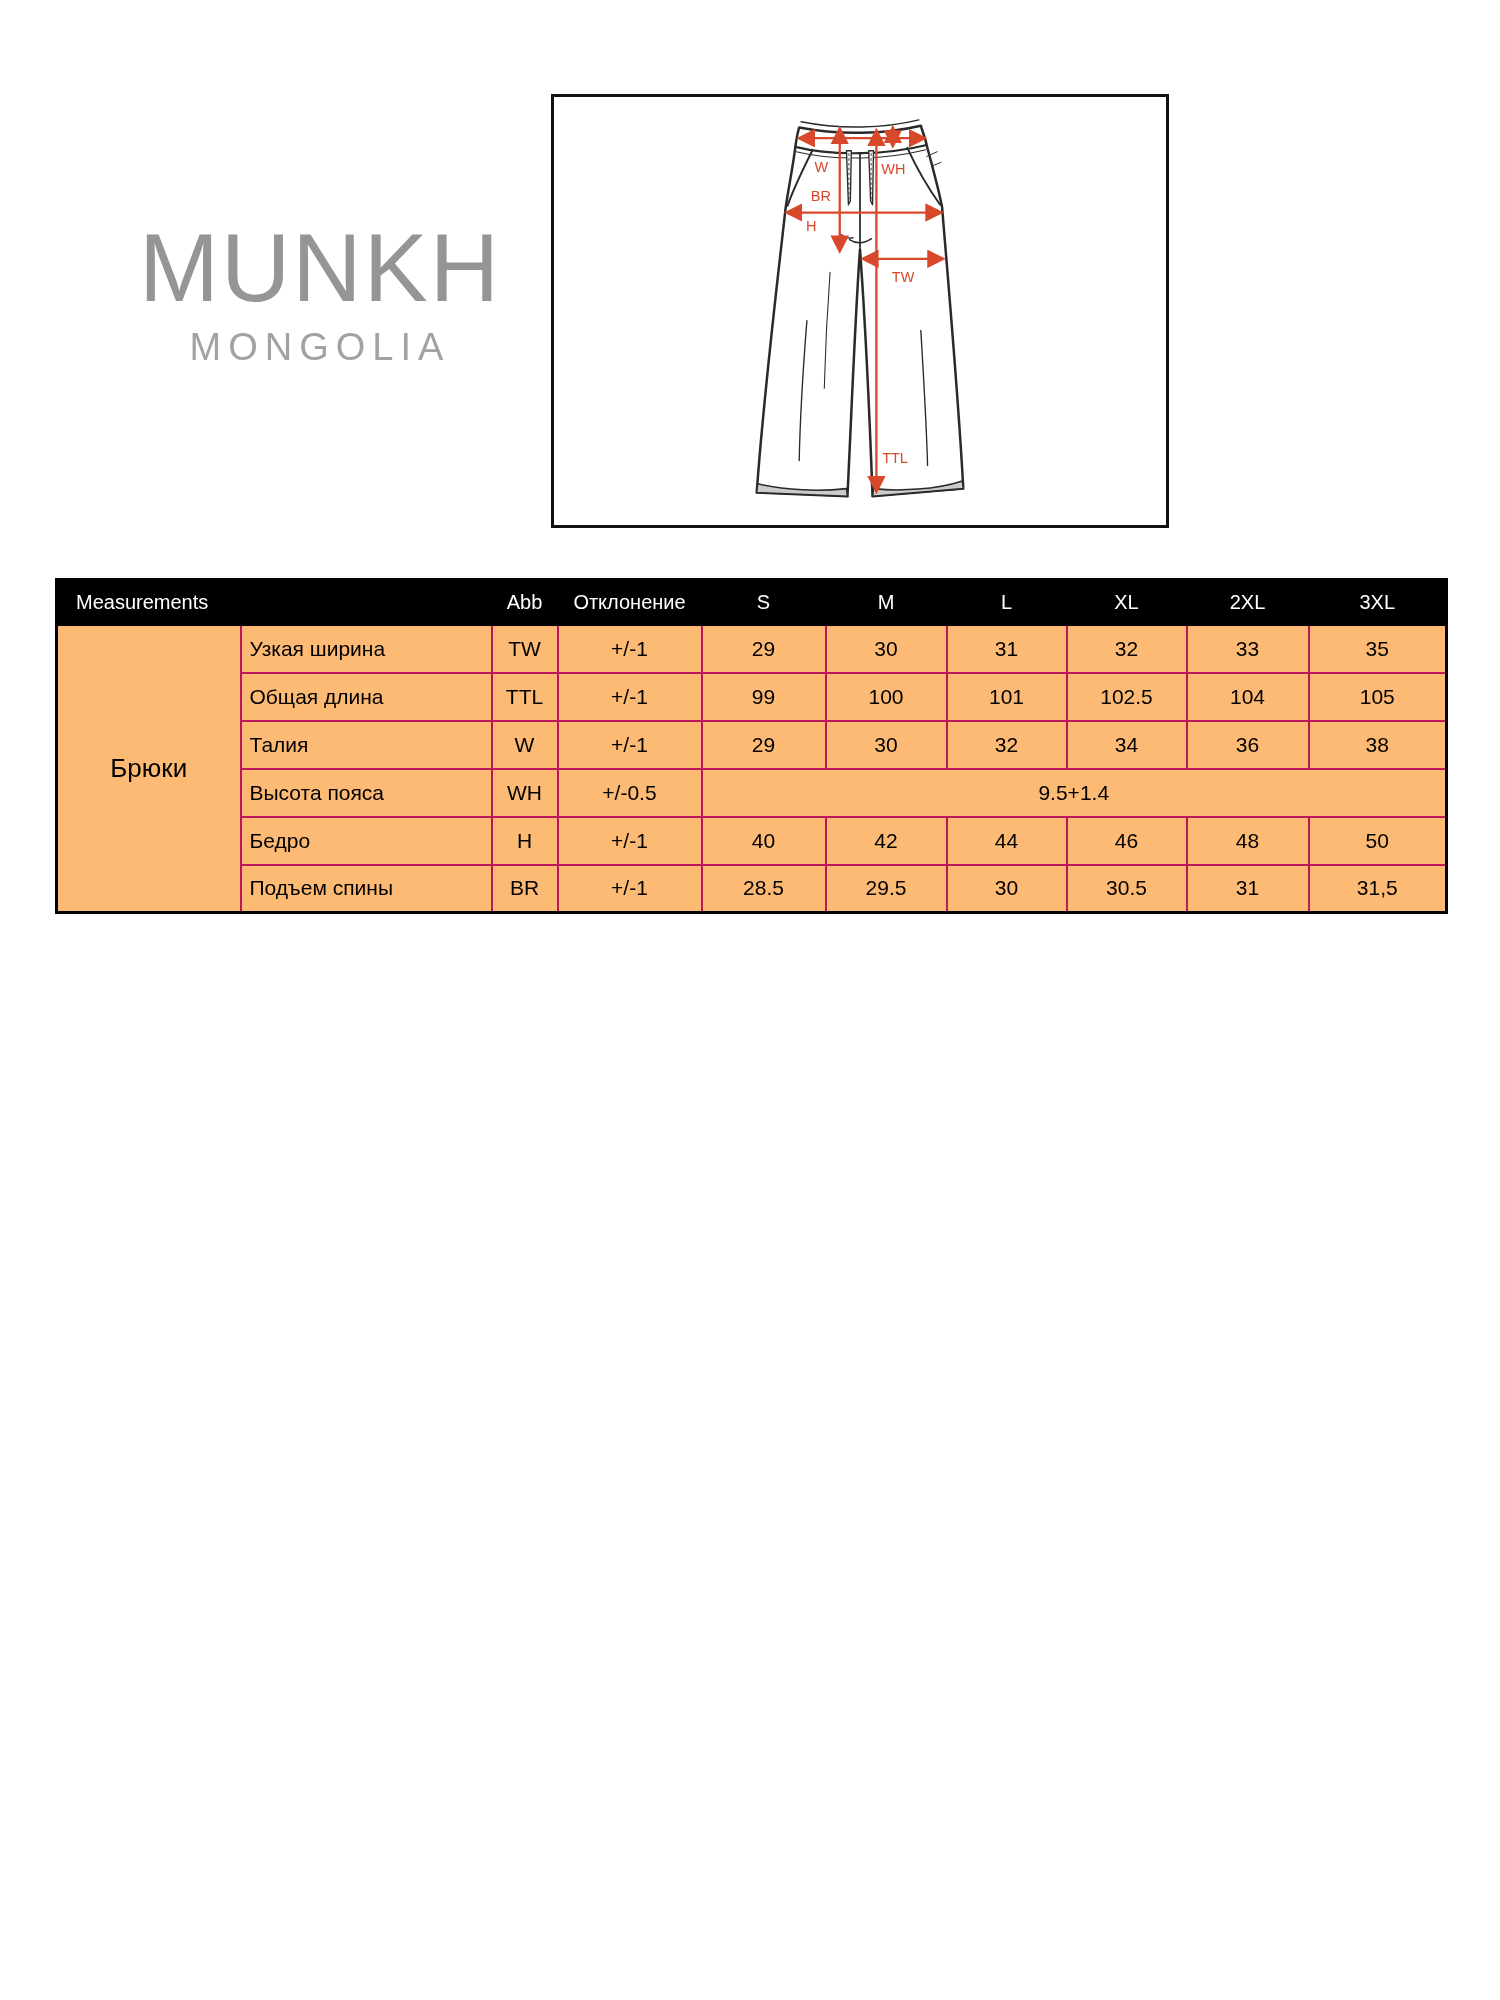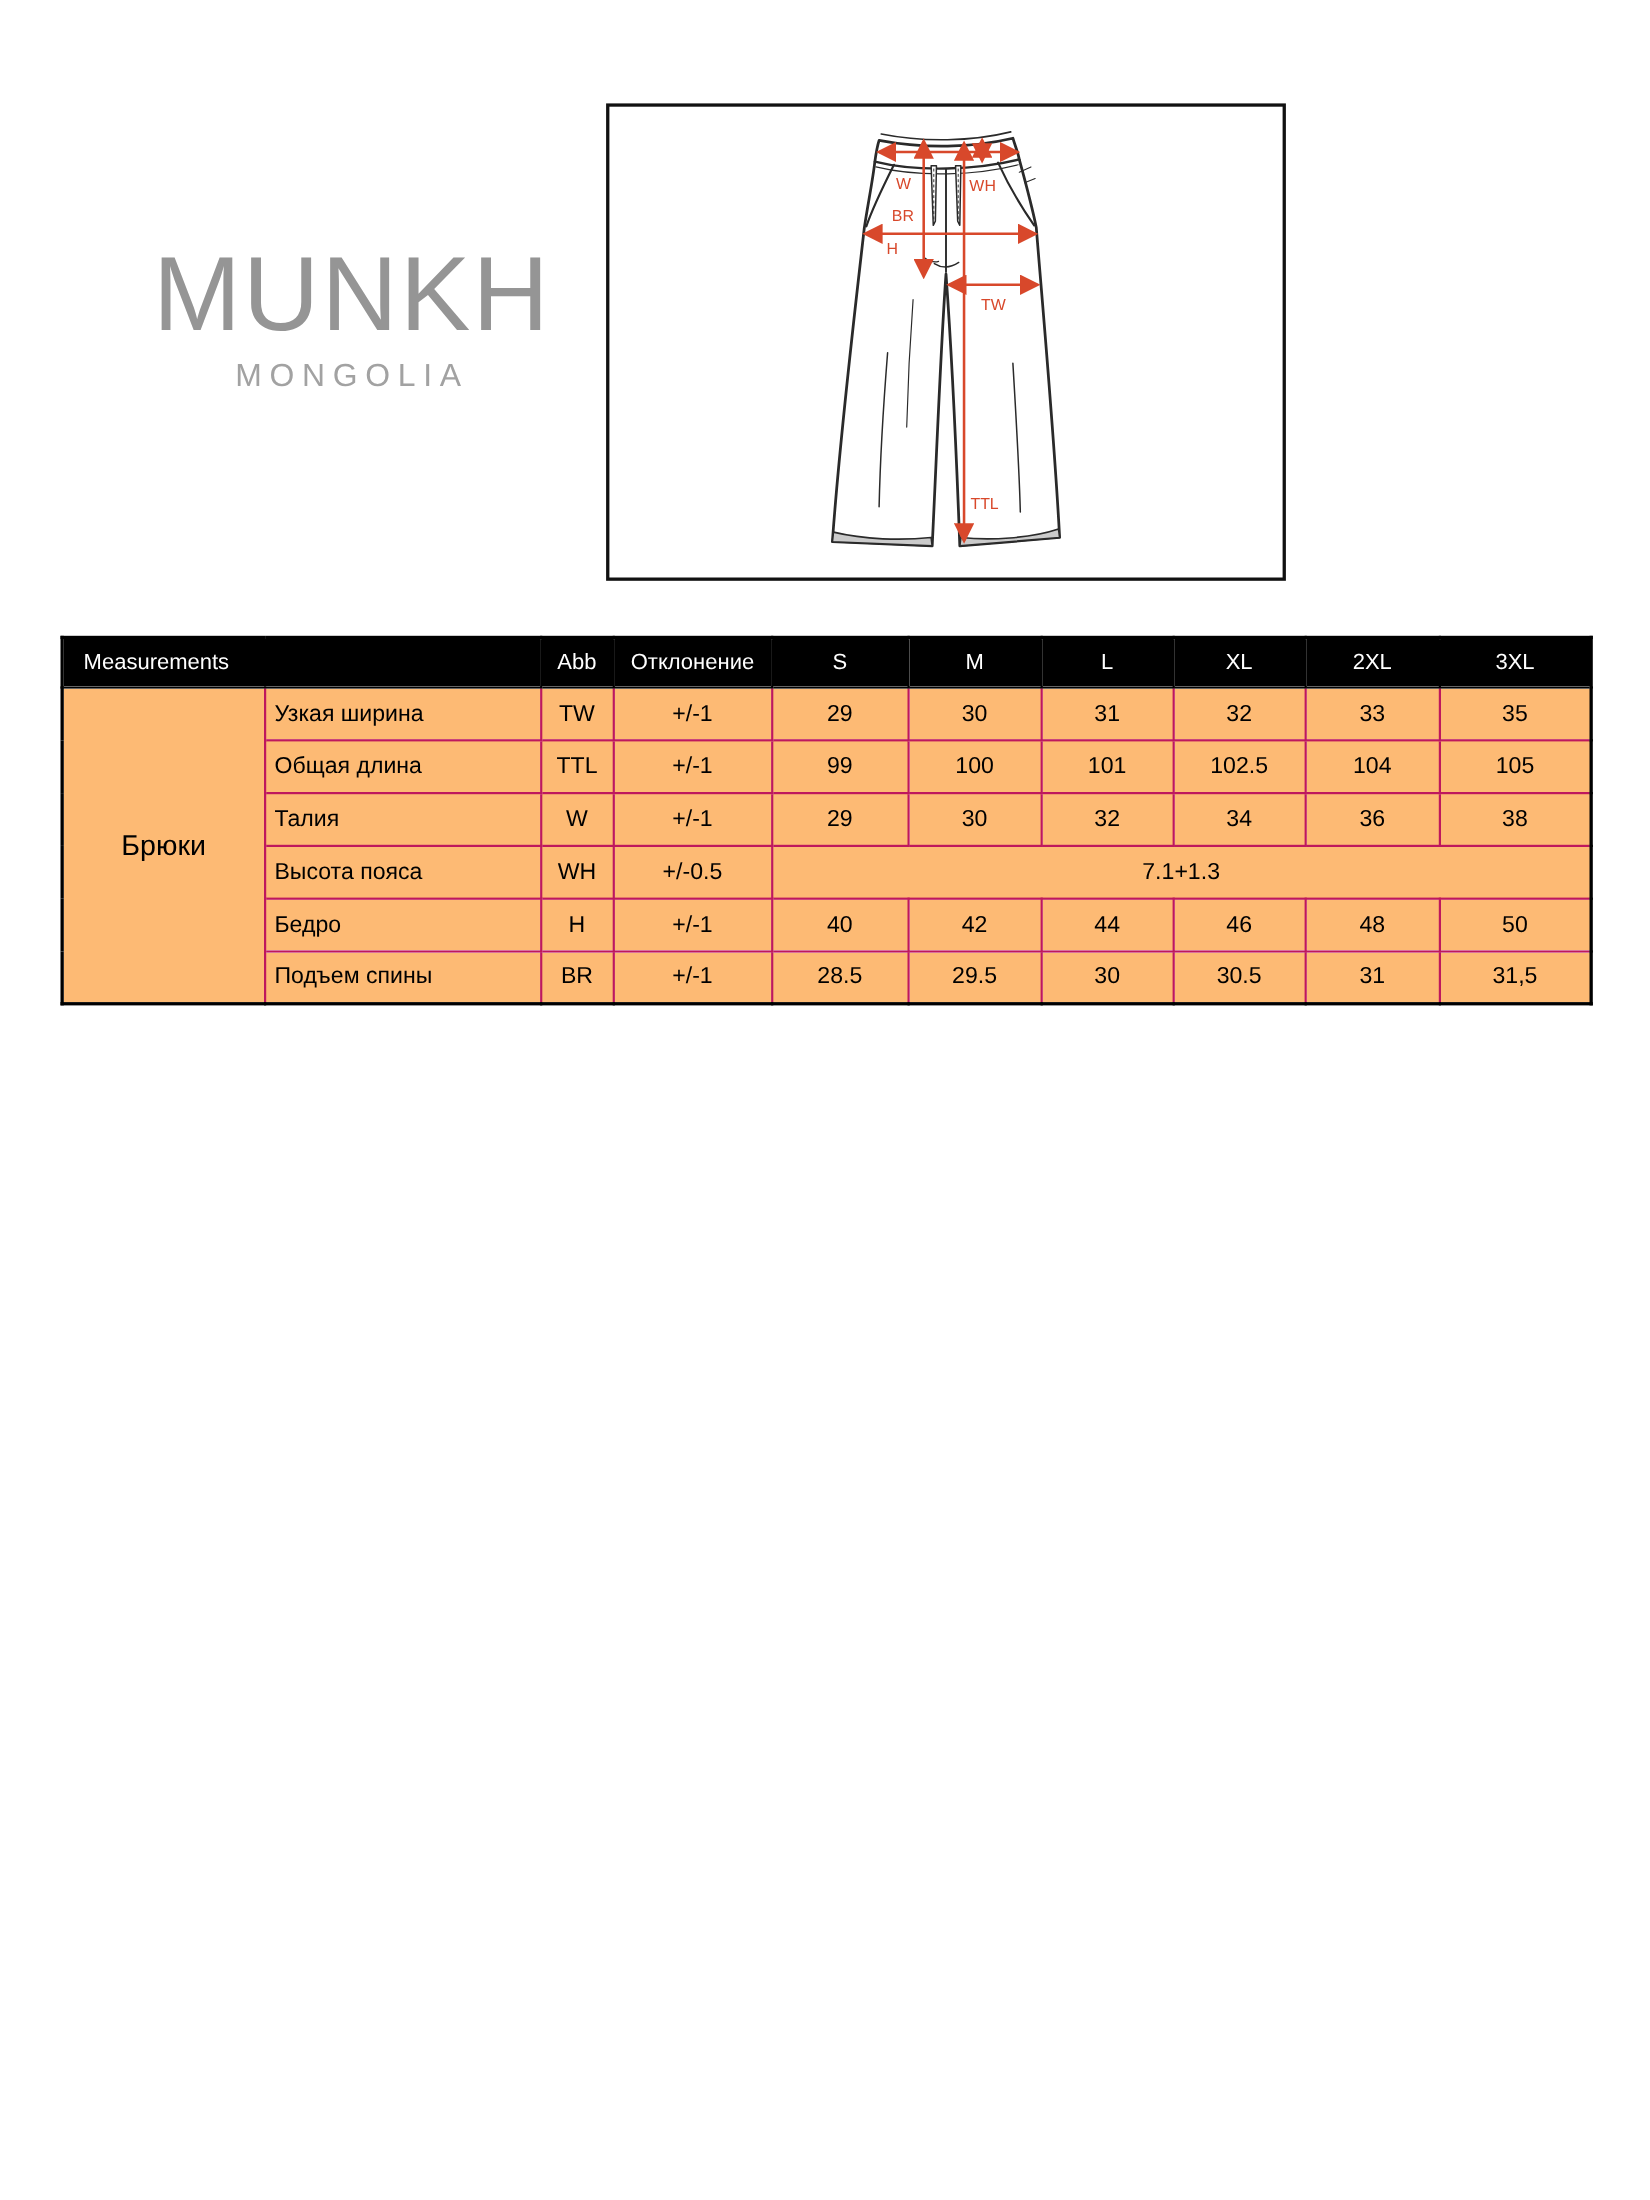--- a/index.html
+++ b/index.html
@@ -20,21 +20,21 @@
   }
   .brand {
     font-size: 96px;
     font-weight: 300;
     letter-spacing: 2px;
     line-height: 1.0;
     color: #959595;
   }
   .region {
     margin-top: 10px;
-    font-size: 29px;
+    font-size: 38px;
     font-weight: 400;
     letter-spacing: 7px;
     color: #a2a2a2;
   }
   
   .diagram-box {
     position: absolute;
     left: 551px; top: 94px;
     width: 618px; height: 434px;
     border: 3px solid #111;
@@ -220,21 +220,21 @@
         <td>30</td>
         <td>32</td>
         <td>34</td>
         <td>36</td>
         <td>38</td>
       </tr>
       <tr>
         <td class="name">Высота пояса</td>
         <td>WH</td>
         <td>+/-0.5</td>
-        <td colspan="6">7.1+1.3</td>
+        <td colspan="6">9.5+1.4</td>
       </tr>
       <tr>
         <td class="name">Бедро</td>
         <td>H</td>
         <td>+/-1</td>
         <td>40</td>
         <td>42</td>
         <td>44</td>
         <td>46</td>
         <td>48</td>

